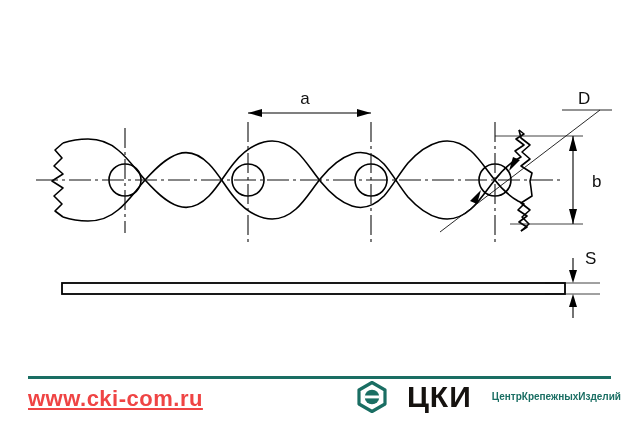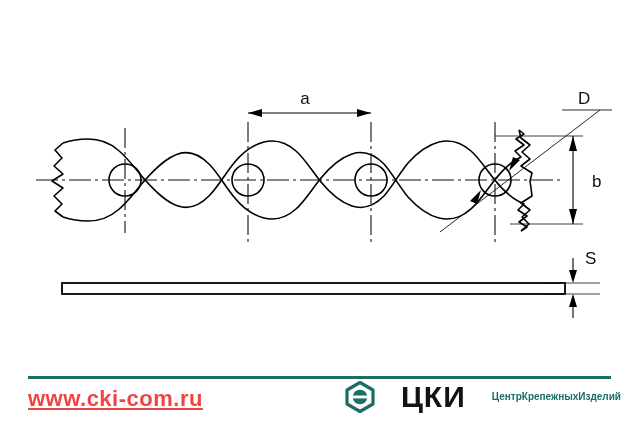--- a/index.html
+++ b/index.html
@@ -31,21 +31,21 @@
     position:absolute;left:28px;top:26px;
     font-family:"Liberation Sans", sans-serif;
     font-size:22px;
     font-weight:bold;
     letter-spacing:0.5px;
     color:#ef4444;
     white-space:nowrap;
   }
   #brand{
     position:absolute;right:18px;top:21px;
-    display:flex;align-items:center;gap:26px;
+    display:flex;align-items:center;gap:20px;
   }
   #brand-mark{display:block;}
   #brand-name{
     font-family:"Liberation Sans", sans-serif;
     font-size:30px;
     font-weight:bold;
     color:#15120f;
     letter-spacing:1px;
     line-height:1;
   }

